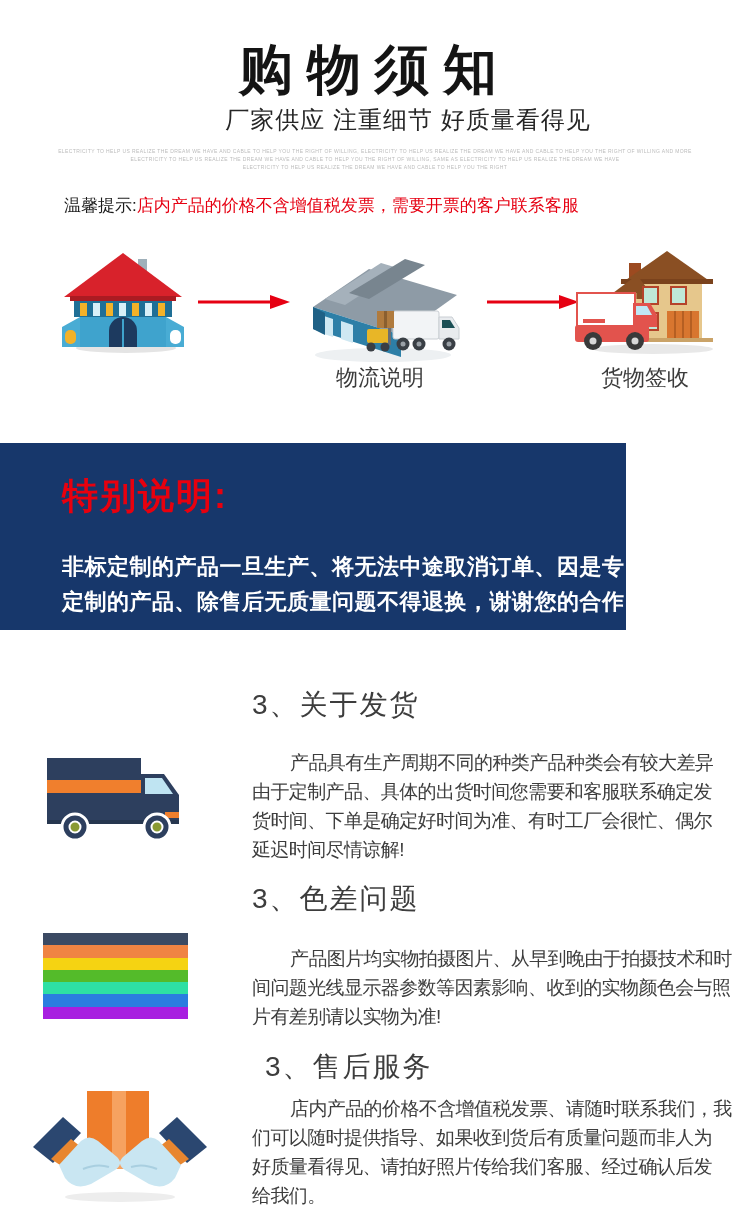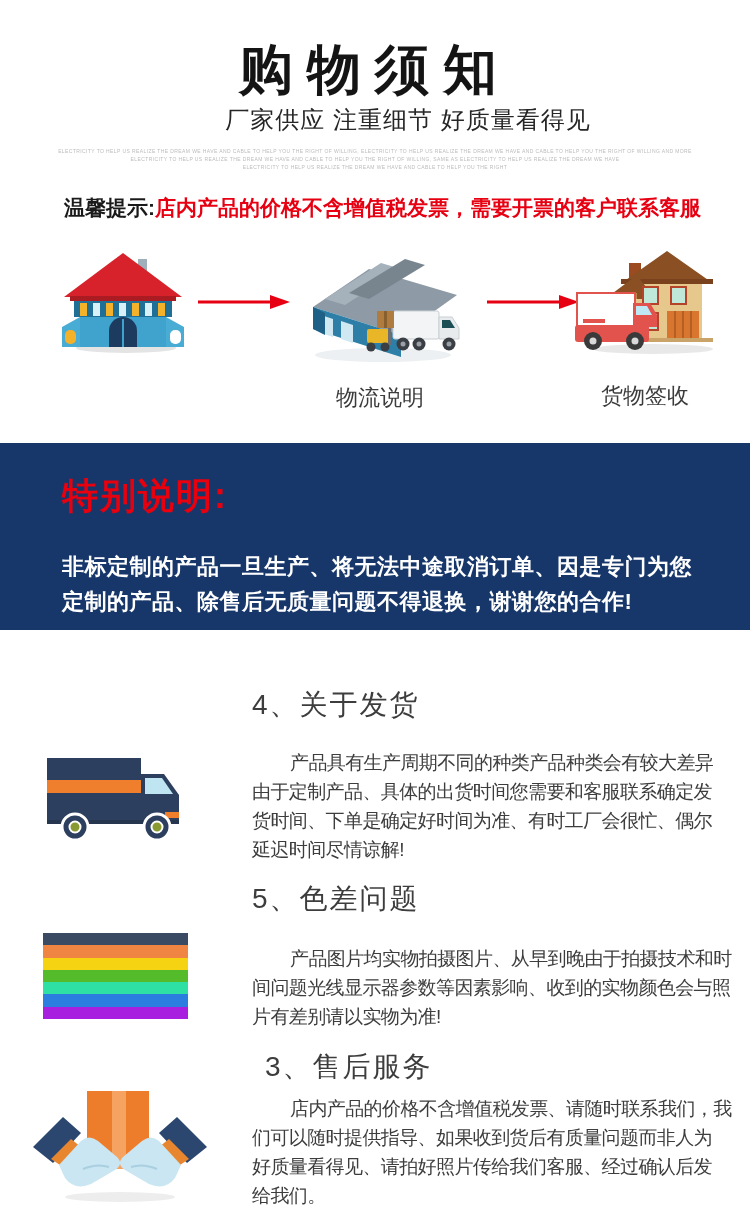--- a/index.html
+++ b/index.html
@@ -8,27 +8,27 @@
     font-family:"Liberation Sans","DejaVu Sans",sans-serif;color:#3d3d3d;
   }
   .abs{position:absolute;}
   
   .main-title{top:34px;left:0;width:750px;text-align:center;font-size:54px;font-weight:bold;
     color:#141414;letter-spacing:14px;box-sizing:border-box;white-space:nowrap;}
   .sub-title{top:104px;left:0;width:750px;text-align:center;font-size:24px;color:#262626;
     letter-spacing:1px;white-space:nowrap;padding-left:33px;}
   .watermark{top:147px;left:0;width:750px;text-align:center;font-size:5px;line-height:8px;
     color:#bcbcbc;letter-spacing:.4px;}
-  .notice{top:194px;left:64px;font-size:21px;font-weight:bold;white-space:nowrap;}
+  .notice{top:194px;left:64px;font-size:17px;font-weight:normal;white-space:nowrap;}
   .notice .lbl{color:#1a1a1a;}
   .notice .txt{color:#e60012;}
   
   .flow-label{top:363px;text-align:center;font-size:22px;color:#3c3c3c;white-space:nowrap;}
   
-  .banner{top:443px;left:0;width:750px;height:187px;background:#17376b;}
+  .banner{top:443px;left:0;width:626px;height:187px;background:#17376b;}
   .banner-title{left:62px;top:29px;font-size:36px;font-weight:bold;color:#e8000e;letter-spacing:2px;white-space:nowrap;}
   .banner-line{left:62px;font-size:22px;font-weight:bold;color:#ffffff;letter-spacing:.5px;white-space:nowrap;}
   .banner-line.l1{top:109px;text-align:right;}
   .banner-line.l2{top:144px;text-align:center;}
   
   .sec-heading{font-size:28px;color:#3d3d3d;letter-spacing:2px;white-space:nowrap;}
   .sec-body{font-size:19px;letter-spacing:-0.6px;color:#3d3d3d;}
   .sec-body .body-line{white-space:nowrap;line-height:29px;height:29px;}
   .sec-body .body-line.indent{text-indent:2em;}
   .rainbow{left:43px;top:933px;width:145px;height:86px;display:flex;flex-direction:column;}
@@ -140,30 +140,30 @@
       <polygon points="58,68 75,68 82,80 82,92 58,92" fill="#e2534d"></polygon>
       <polygon points="61,71 72,71 77,80 61,80" fill="#bfe8f5"></polygon>
       <rect x="8" y="84" width="22" height="4" fill="#e2534d"></rect>
       <circle cx="18" cy="106" r="9" fill="#3a3a3a"></circle>
         <circle cx="18" cy="106" r="3.5" fill="#d9d9d9"></circle>
       <circle cx="60" cy="106" r="9" fill="#3a3a3a"></circle>
         <circle cx="60" cy="106" r="3.5" fill="#d9d9d9"></circle>
     </svg>
   </div>
 
-  <div class="abs flow-label" style="left:300px;width:160px;margin-top:20px;">物流说明</div>
-  <div class="abs flow-label" style="left:570px;width:150px;margin-top:18px;">货物签收</div>
+  <div class="abs flow-label" style="left:300px;width:160px;">物流说明</div>
+  <div class="abs flow-label" style="left:570px;width:150px;">货物签收</div>
 
   <div class="abs banner">
     <div class="abs banner-title">特别说明:</div>
     <div class="abs banner-line l1">非标定制的产品一旦生产、将无法中途取消订单、因是专门为您</div>
     <div class="abs banner-line l2">定制的产品、除售后无质量问题不得退换，谢谢您的合作!</div>
   </div>
 
-  <div class="abs sec-heading" style="left:252px;top:686px;">4、关于发货</div>
+  <div class="abs sec-heading" style="left:252px;top:686px;">3、关于发货</div>
   <div class="abs" style="left:45px;top:750px;">
     <svg width="150" height="92" viewBox="0 0 150 92">
       <rect x="2" y="8" width="94" height="64" fill="#2d3f5e"></rect>
       <rect x="2" y="30" width="94" height="13" fill="#f07f2d"></rect>
       <path d="M96,24 h23 l15,21 v27 h-38 z" fill="#2d3f5e"></path>
       <polygon points="100,28 117,28 128,44 100,44" fill="#bfe4f2"></polygon>
       <rect x="120" y="62" width="14" height="6" fill="#f07f2d"></rect>
       <rect x="2" y="70" width="132" height="4" fill="#26364f"></rect>
       <circle cx="30" cy="77" r="13" fill="#2d3f5e" stroke="#ffffff" stroke-width="3"></circle>
       <circle cx="30" cy="77" r="5.5" fill="#8a9a33" stroke="#ffffff" stroke-width="2"></circle>
@@ -171,21 +171,21 @@
       <circle cx="112" cy="77" r="5.5" fill="#8a9a33" stroke="#ffffff" stroke-width="2"></circle>
     </svg>
   </div>
   <div class="abs sec-body" style="left:252px;top:748px;">
     <div class="body-line indent">产品具有生产周期不同的种类产品种类会有较大差异</div>
     <div class="body-line">由于定制产品、具体的出货时间您需要和客服联系确定发</div>
     <div class="body-line">货时间、下单是确定好时间为准、有时工厂会很忙、偶尔</div>
     <div class="body-line">延迟时间尽情谅解!</div>
   </div>
 
-  <div class="abs sec-heading" style="left:252px;top:880px;">5、色差问题</div>
+  <div class="abs sec-heading" style="left:252px;top:880px;">3、色差问题</div>
   <div class="abs rainbow">
     <div style="background:#3b4a63"></div>
     <div style="background:#f08443"></div>
     <div style="background:#f5d312"></div>
     <div style="background:#54bb2a"></div>
     <div style="background:#2ee0a4"></div>
     <div style="background:#2b7de0"></div>
     <div style="background:#a81fe0"></div>
   </div>
   <div class="abs sec-body" style="left:252px;top:944px;">

